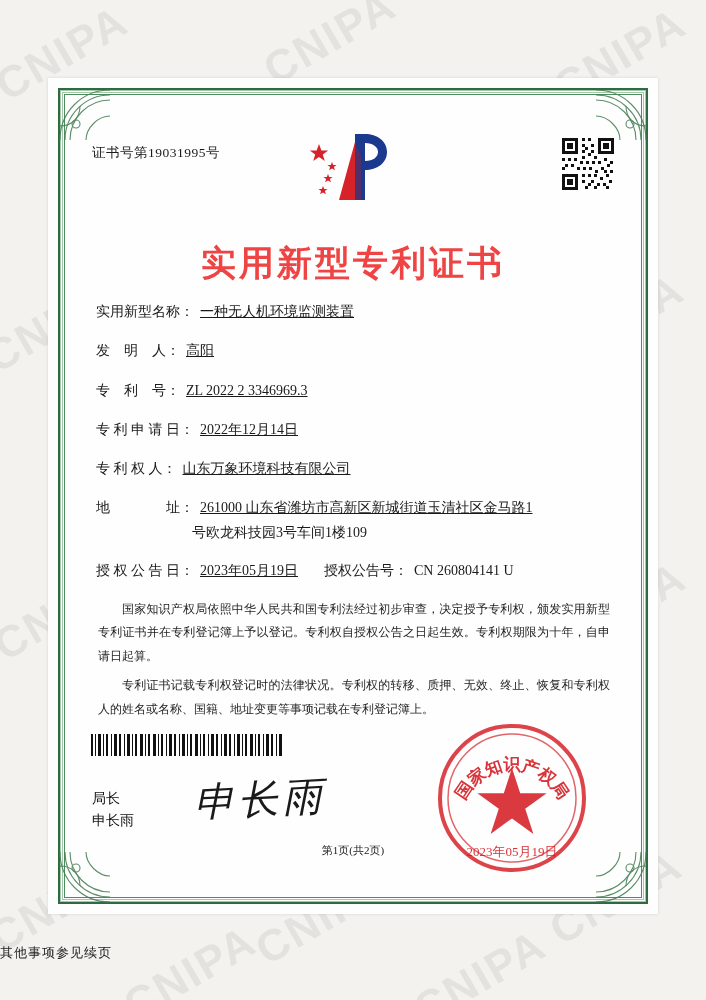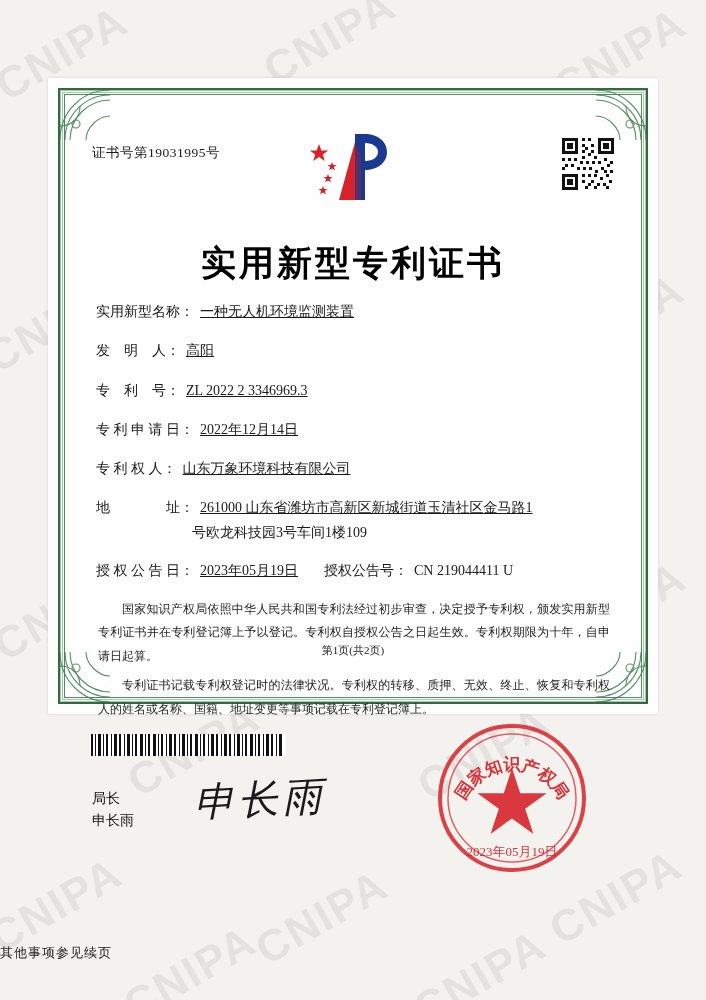--- a/index.html
+++ b/index.html
@@ -31,21 +31,21 @@
     transform: rotate(-30deg);
     white-space: nowrap;
   }
 
   
   .page {
     position: absolute;
     left: 48px;
     top: 78px;
     width: 610px;
-    height: 636px;
+    height: 836px;
     background: #fefefe;
     z-index: 1;
     box-shadow: 0 0 3px rgba(0,0,0,0.12);
   }
   
   .border-outer {
     position: absolute;
     inset: 10px;
     border: 2px solid #2e6b3e;
   }
@@ -108,21 +108,21 @@
   
   .title {
     position: absolute;
     left: 0;
     right: 0;
     top: 128px;
     text-align: center;
     font-size: 35px;
     font-weight: bold;
     letter-spacing: 3px;
-    color: #000000;
+    color: #ef4444;
     font-family: "Liberation Serif", "DejaVu Serif", serif;
   }
 
   
   .fields {
     position: absolute;
     left: 14px;
     right: 8px;
     top: 190px;
     font-size: 14px;
@@ -432,21 +432,21 @@
       <div class="row">
         <span class="label">地　　　　址：</span>
         <span class="value">261000 山东省潍坊市高新区新城街道玉清社区金马路1</span>
       </div>
       <div class="addr-line2">号欧龙科技园3号车间1楼109</div>
 
       <div class="row two-col">
         <span class="label">授 权 公 告 日：</span>
         <span class="value" style="flex:0 0 auto;">2023年05月19日</span>
         <span class="label2">授权公告号：</span>
-        <span class="value2">CN 219044411 U</span>
+        <span class="value2">CN 260804141 U</span>
       </div>
     </div>
 
     <div class="paras">
       <p>国家知识产权局依照中华人民共和国专利法经过初步审查，决定授予专利权，颁发实用新型专利证书并在专利登记簿上予以登记。专利权自授权公告之日起生效。专利权期限为十年，自申请日起算。</p>
       <p>专利证书记载专利权登记时的法律状况。专利权的转移、质押、无效、终止、恢复和专利权人的姓名或名称、国籍、地址变更等事项记载在专利登记簿上。</p>
     </div>
 
     <div class="barcode">
       <svg width="196" height="22" viewBox="0 0 196 22" shape-rendering="crispEdges">

